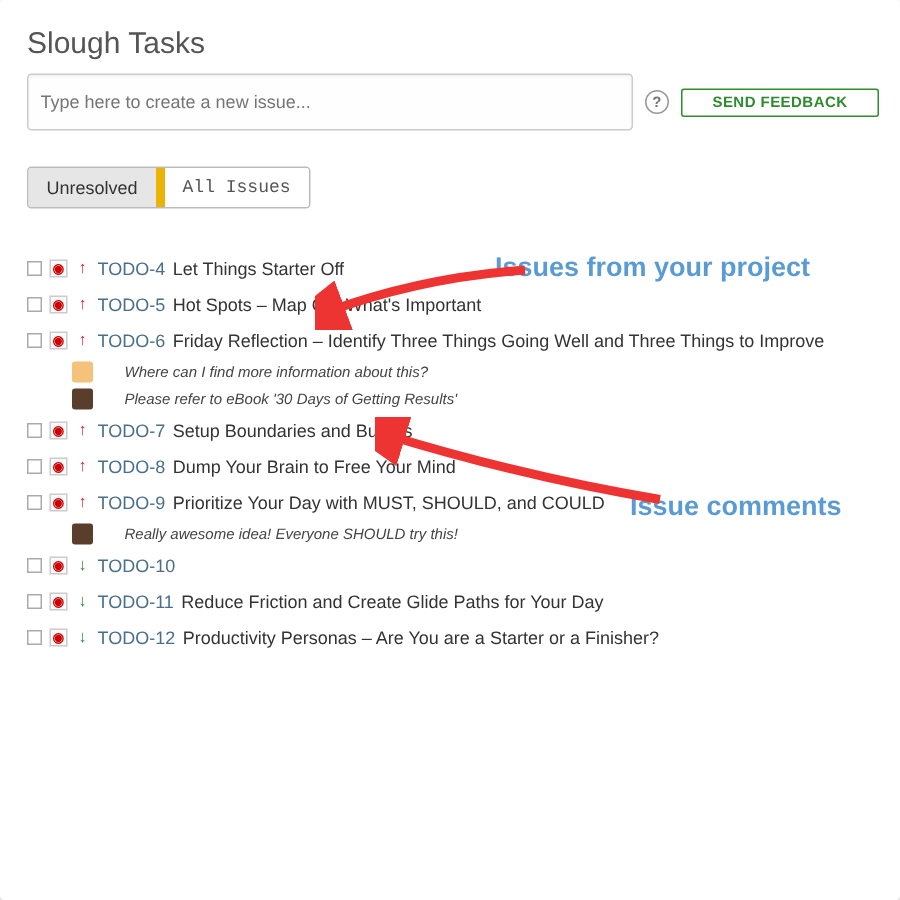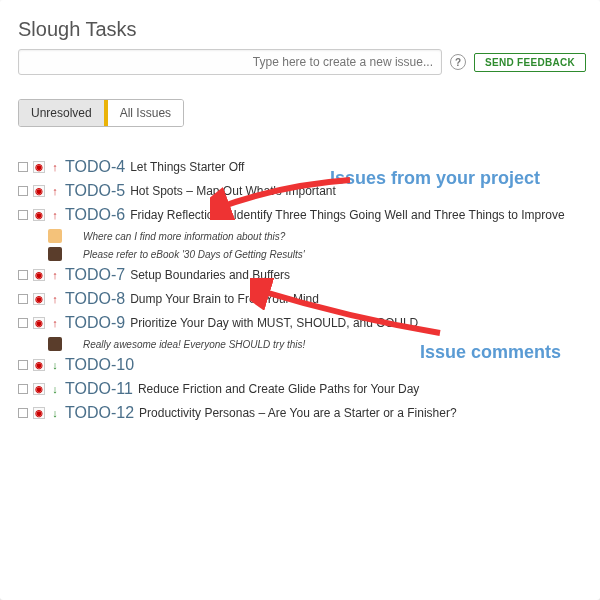--- a/index.html
+++ b/index.html
@@ -25,46 +25,45 @@
     font-weight: 400;
   }
   .topbar {
     display: flex;
     align-items: center;
     gap: 8px;
     margin-bottom: 24px;
   }
   .new-issue-input {
     flex: 1;
-    height: 26px;
+    height: 38px;
     border: 1px solid #ccc;
     border-radius: 3px;
     padding: 3px 8px;
     font-size: 12px;
     color: #999;
     background: #fefefe;
     box-shadow: inset 0 1px 2px rgba(0,0,0,0.06);
-    text-align: right;
   }
   .help-icon {
     width: 16px; height: 16px;
     border: 1px solid #999;
     border-radius: 50%;
     display: flex; align-items: center; justify-content: center;
     font-size: 10px; color: #777;
     font-weight: bold;
     cursor: pointer;
   }
   .feedback-btn {
     border: 1px solid #2e8b2e;
     color: #2e8b2e;
     background: #fff;
     font-size: 10px;
     font-weight: bold;
-    padding: 3px 10px;
+    padding: 3px 20px;
     border-radius: 2px;
     cursor: pointer;
     letter-spacing: 0.3px;
   }
   .tabs {
     display: inline-flex;
     border: 1px solid #bbb;
     border-radius: 3px;
     overflow: hidden;
     margin-bottom: 28px;
@@ -74,21 +73,21 @@
     font-size: 12px;
     cursor: pointer;
     background: #fff;
     color: #555;
     border: none;
   }
   .tab.sel {
     background: #e6e6e6;
     color: #333;
   }
-  .tab + .tab { border-left: 4px solid #eab308; }
+  .tab + .tab { border-left: 6px solid #eab308; font-family: Liberation Mono, monospace; }
 
   .issues { position: relative; }
   .issue-row {
     display: flex;
     align-items: center;
     gap: 5px;
     padding: 4px 0;
     line-height: 16px;
   }
   .chk {
@@ -111,21 +110,21 @@
     font-size: 11px;
     font-weight: bold;
     width: 10px;
     text-align: center;
     flex-shrink: 0;
   }
   .pri-up { color: #cc3333; }
   .pri-down { color: #2e8b2e; }
   .issue-key {
     color: #4a6f8a;
-    font-size: 16px;
+    font-size: 12px;
     cursor: pointer;
     white-space: nowrap;
   }
   .issue-title {
     color: #333;
     font-size: 12px;
   }
   .comment-row {
     display: flex;
     align-items: center;
@@ -244,21 +243,21 @@
         <span class="chk"></span>
         <span class="type-icon">◉</span>
         <span class="pri-arrow pri-down">↓</span>
         <span class="issue-key">TODO-12</span>
         <span class="issue-title">Productivity Personas – Are You are a Starter or a Finisher?</span>
       </div>
     </div>
 
   
   <div class="ann-label" style="top:168px; left:330px;">Issues from your project</div>
-  <div class="ann-label" style="top:342px; left:420px;">Issue comments</div>
+  <div class="ann-label" style="top:327px; left:420px;">Issue comments</div>
 
   
   <svg class="arrow" style="left:210px; top:170px;" width="150" height="50">
     <defs>
         <marker id="ah1" markerWidth="10" markerHeight="10" refX="2" refY="3" orient="auto">
       <path d="M0,0 L0,6 L9,3 z" fill="#e33"></path>
         </marker>
       </defs>
     <path d="M140,10 Q70,15 8,38" stroke="#e33" stroke-width="6" fill="none" marker-end="url(#ah1)"></path>
   </svg>

